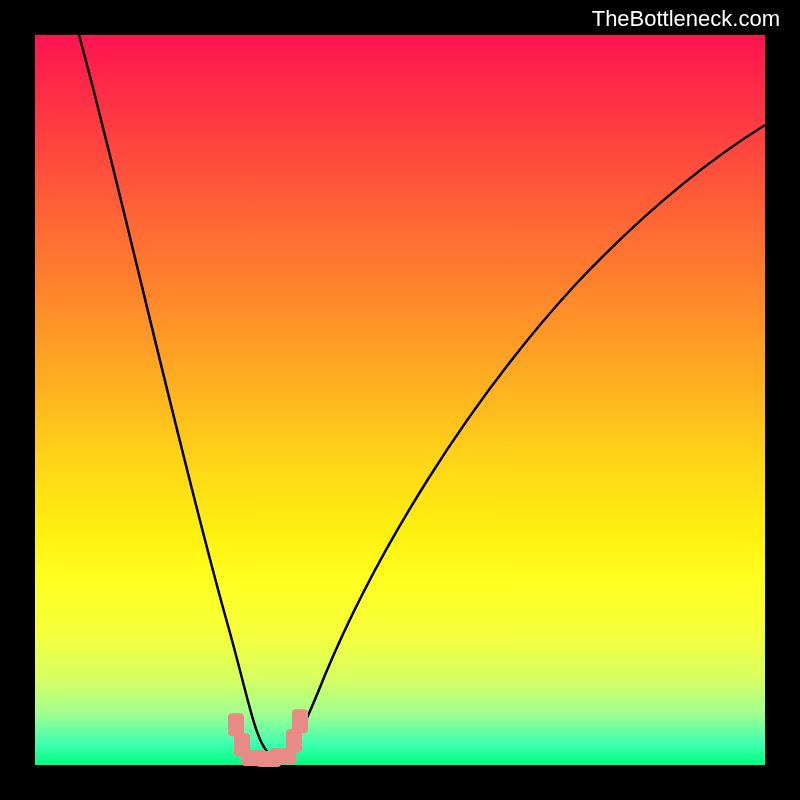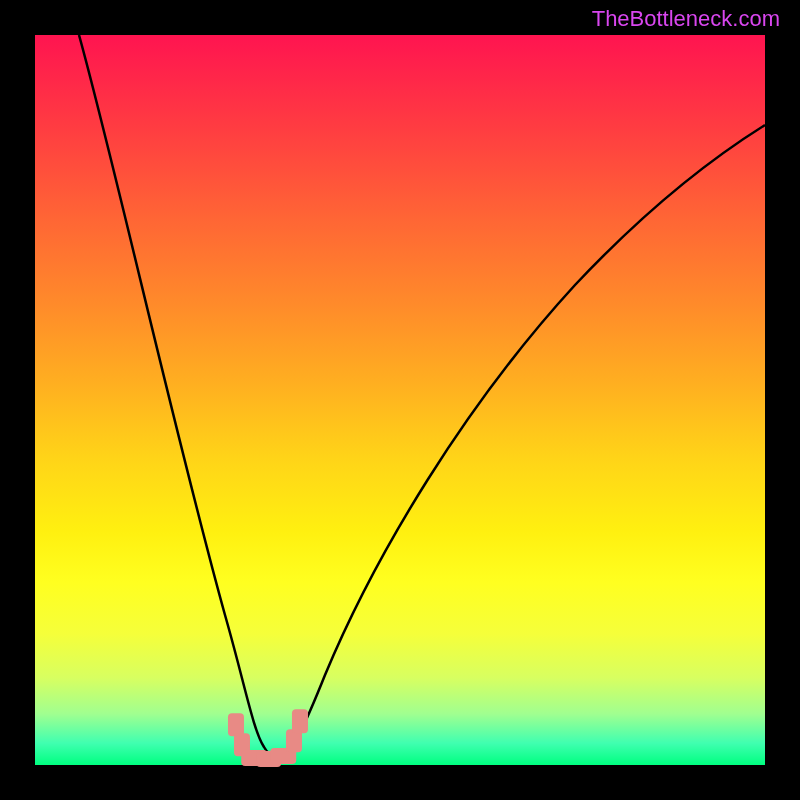--- a/index.html
+++ b/index.html
@@ -8,21 +8,21 @@
       height: 800px;
       background: #000;
       position: relative;
       overflow: hidden;
       font-family: Arial, sans-serif;
     }
     .watermark {
       position: absolute;
       top: 6px;
       right: 20px;
-      color: #d946ef;
+      color: #ffffff;
       font-size: 22px;
       font-weight: 400;
       z-index: 10;
     }
     .plot-area {
       position: absolute;
       left: 35px;
       top: 35px;
       width: 730px;
       height: 730px;

